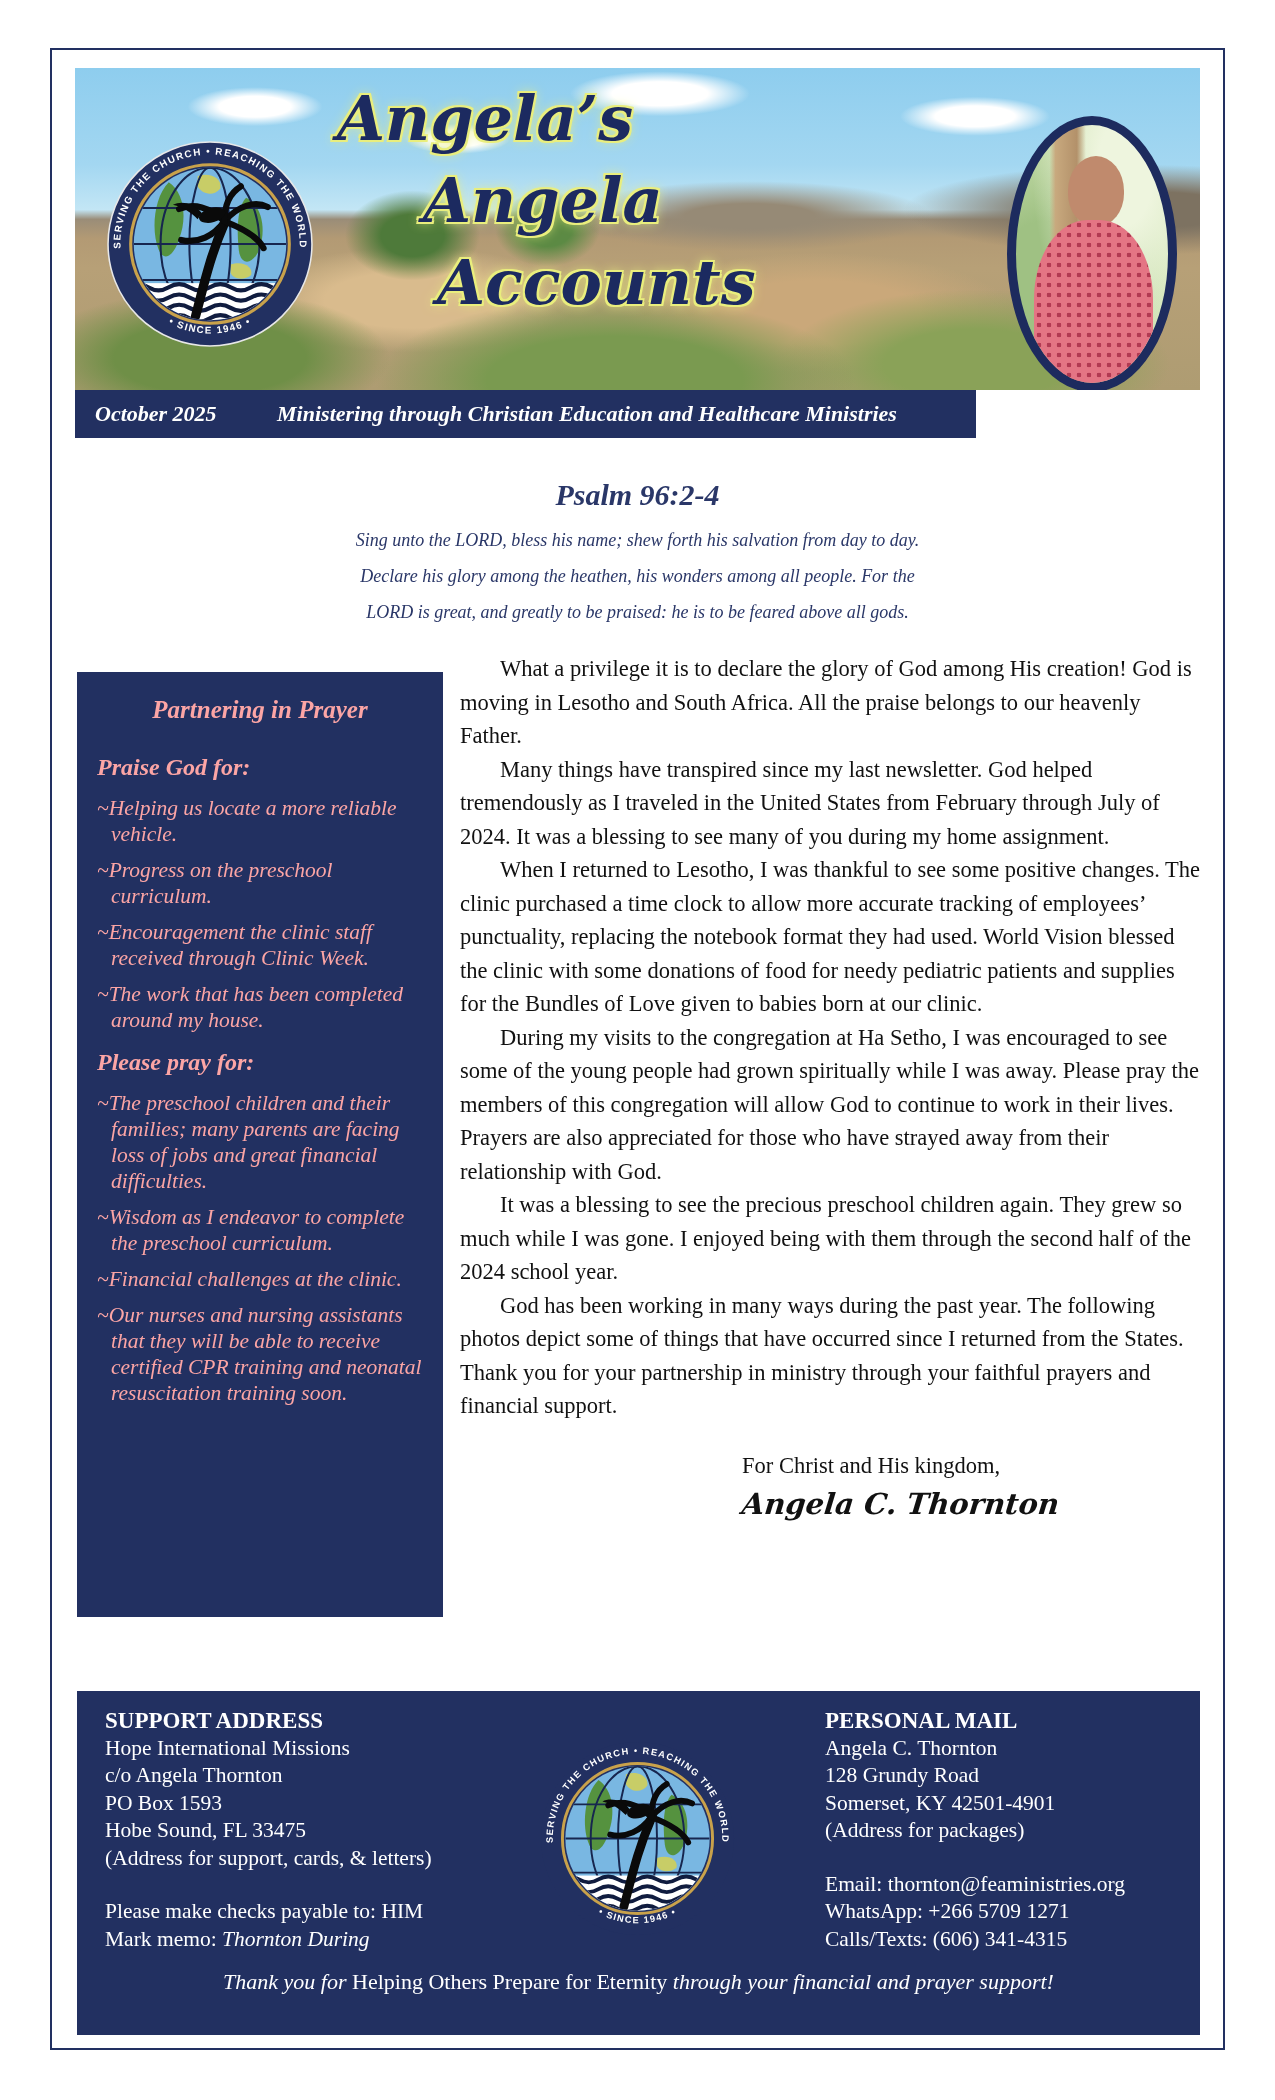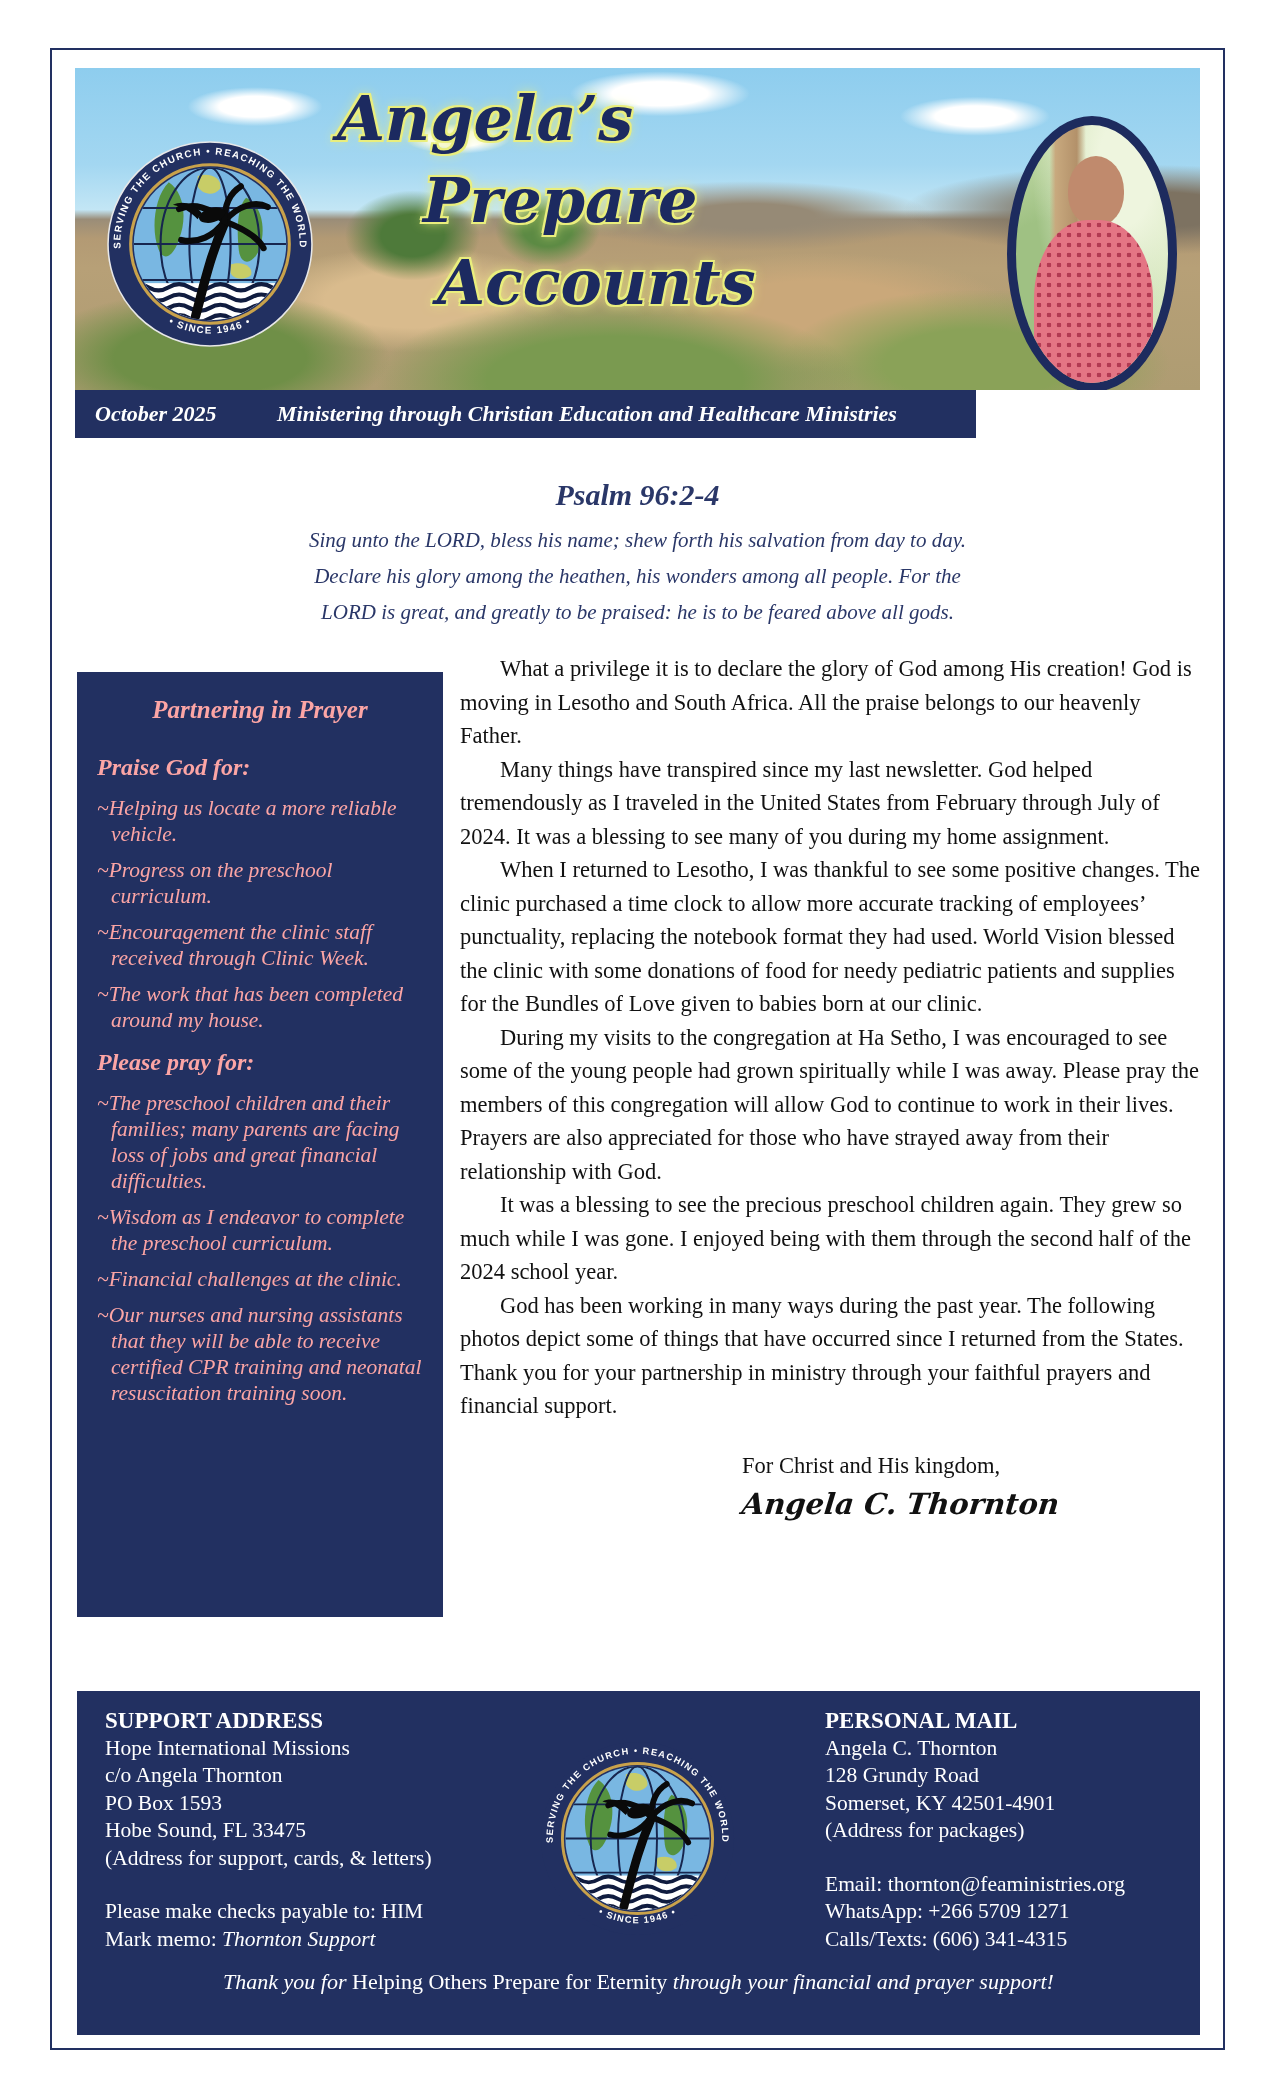--- a/index.html
+++ b/index.html
@@ -60,21 +60,21 @@
 
   
   .date-bar{position:absolute;left:75px;top:390px;width:901px;height:48px;background:#223061;color:#fff;
     font-style:italic;font-weight:bold;font-size:22px;}
   .date-bar .date{position:absolute;left:20px;top:11px;}
   .date-bar .tagline{position:absolute;left:197px;top:11px;width:630px;text-align:center;white-space:nowrap;}
 
   
   .scripture{position:absolute;left:85px;top:478px;width:1105px;text-align:center;color:#2a3768;font-style:italic;}
   .scripture-ref{font-weight:bold;font-size:30px;margin:0 0 10px 0;}
-  .scripture-line{font-size:21px;line-height:36px;white-space:nowrap;}
+  .scripture-line{font-size:18px;line-height:36px;white-space:nowrap;}
 
   
   .prayer-box{position:absolute;left:77px;top:672px;width:366px;height:945px;background:#223061;color:#fca5a5;
     font-style:italic;padding:16px 20px;box-sizing:border-box;}
   .prayer-title{text-align:center;font-weight:bold;font-size:25px;margin:8px 0 30px 0;}
   .prayer-heading{font-weight:bold;font-size:24px;margin:16px 0 14px 0;}
   .prayer-item{font-size:21.5px;line-height:26px;margin:0 0 10px 0;padding-left:14px;text-indent:-14px;}
 
   
   .article{position:absolute;left:460px;top:652px;width:742px;}
@@ -139,21 +139,21 @@
     </g>
     <text font-size="9.5" letter-spacing="1.4" font-weight="bold" fill="#ffffff">
       <textPath href="#arcTopA" startOffset="50%" text-anchor="middle">SERVING THE CHURCH • REACHING THE WORLD</textPath>
     </text>
     <text font-size="9.5" letter-spacing="1.4" font-weight="bold" fill="#ffffff">
       <textPath href="#arcBotA" startOffset="50%" text-anchor="middle">• SINCE 1946 •</textPath>
     </text>
   </svg>
 
   <div class="mast-line mast-1">Angela’s</div>
-  <div class="mast-line mast-2">Prepare</div>
+  <div class="mast-line mast-2">Angela</div>
   <div class="mast-line mast-3">Accounts</div>
 
   <div class="portrait"></div>
 </div>
 
 <div class="date-bar">
   <span class="date">October 2025</span>
   <span class="tagline">Ministering through Christian Education and Healthcare Ministries</span>
 </div>
 
@@ -192,21 +192,21 @@
 <div class="footer-box">
   <div class="f-col f-col-left">
     <div class="f-heading">SUPPORT ADDRESS</div>
     <div>Hope International Missions</div>
     <div>c/o Angela Thornton</div>
     <div>PO Box 1593</div>
     <div>Hobe Sound, FL 33475</div>
     <div>(Address for support, cards, &amp; letters)</div>
     <div class="f-gap"></div>
     <div>Please make checks payable to: HIM</div>
-    <div><span>Mark memo: </span><span class="it">Thornton Support</span></div>
+    <div><span>Mark memo: </span><span class="it">Thornton During</span></div>
   </div>
 
   <svg class="f-logo" viewBox="0 0 200 200">
     <defs>
       <clipPath id="globeB">
           <circle cx="100" cy="100" r="74"></circle>
         </clipPath>
       <path id="arcTopB" d="M14.3,115.1 A87,87 0 1 1 185.7,115.1" fill="none"></path>
       <path id="arcBotB" d="M24.7,143.5 A87,87 0 0 0 175.3,143.5" fill="none"></path>
     </defs>

